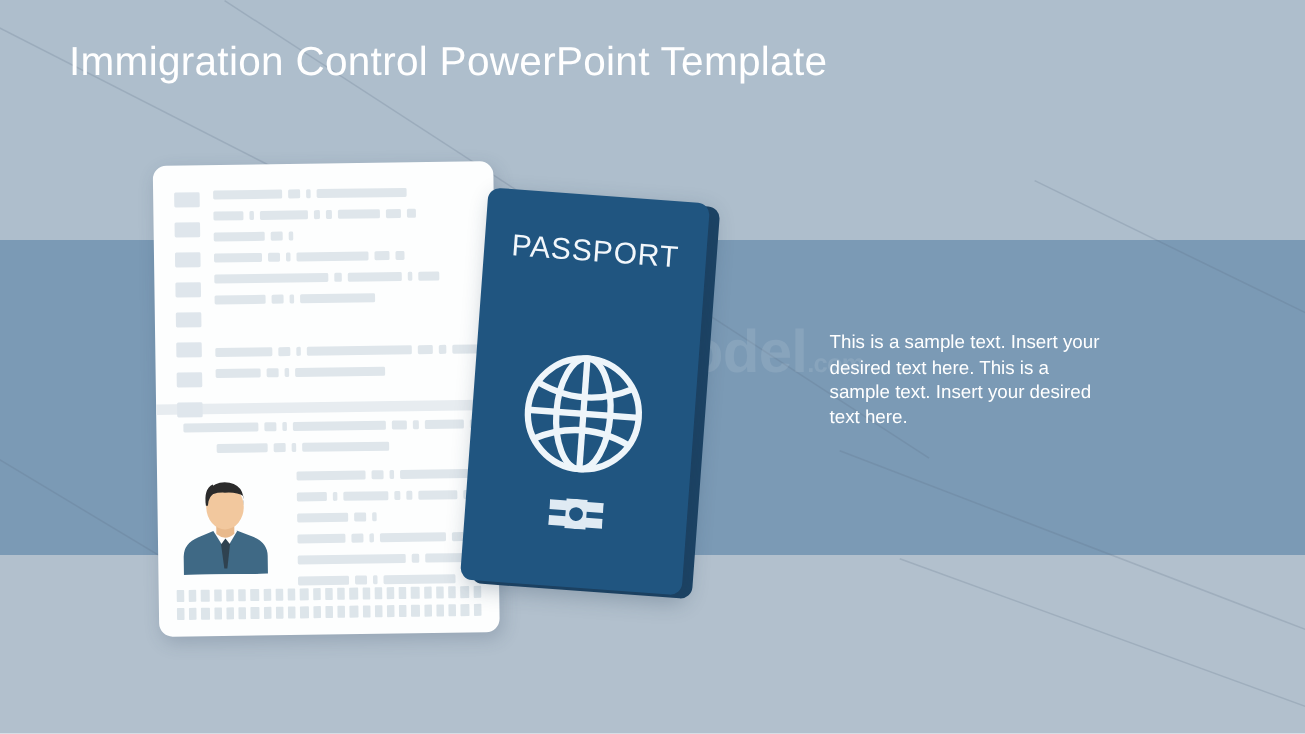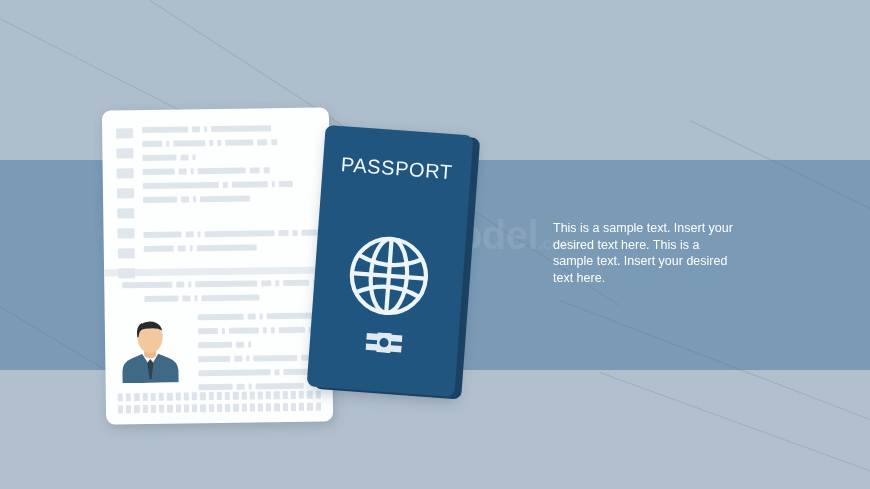--- a/index.html
+++ b/index.html
@@ -218,20 +218,21 @@
   <div class="band band-mid"></div>
   <div class="band band-bottom"></div>
 
   <div class="hairline hl-1"></div>
   <div class="hairline hl-2"></div>
   <div class="hairline hl-3"></div>
   <div class="hairline hl-4"></div>
   <div class="hairline hl-5"></div>
   <div class="hairline hl-6"></div>
 
+  <div class="slide-title">Immigration Control PowerPoint Template</div>
 
   <div class="watermark"><span>SlideModel</span><span class="dot-com">.com</span></div>
 
   <div id="id-doc">
     <div class="doc-inner" id="doc-inner">
       <div class="doc-divider" style="top:159px"></div>
 
       <div class="avatar">
         <svg width="60" height="68" viewBox="0 0 60 68">
 

